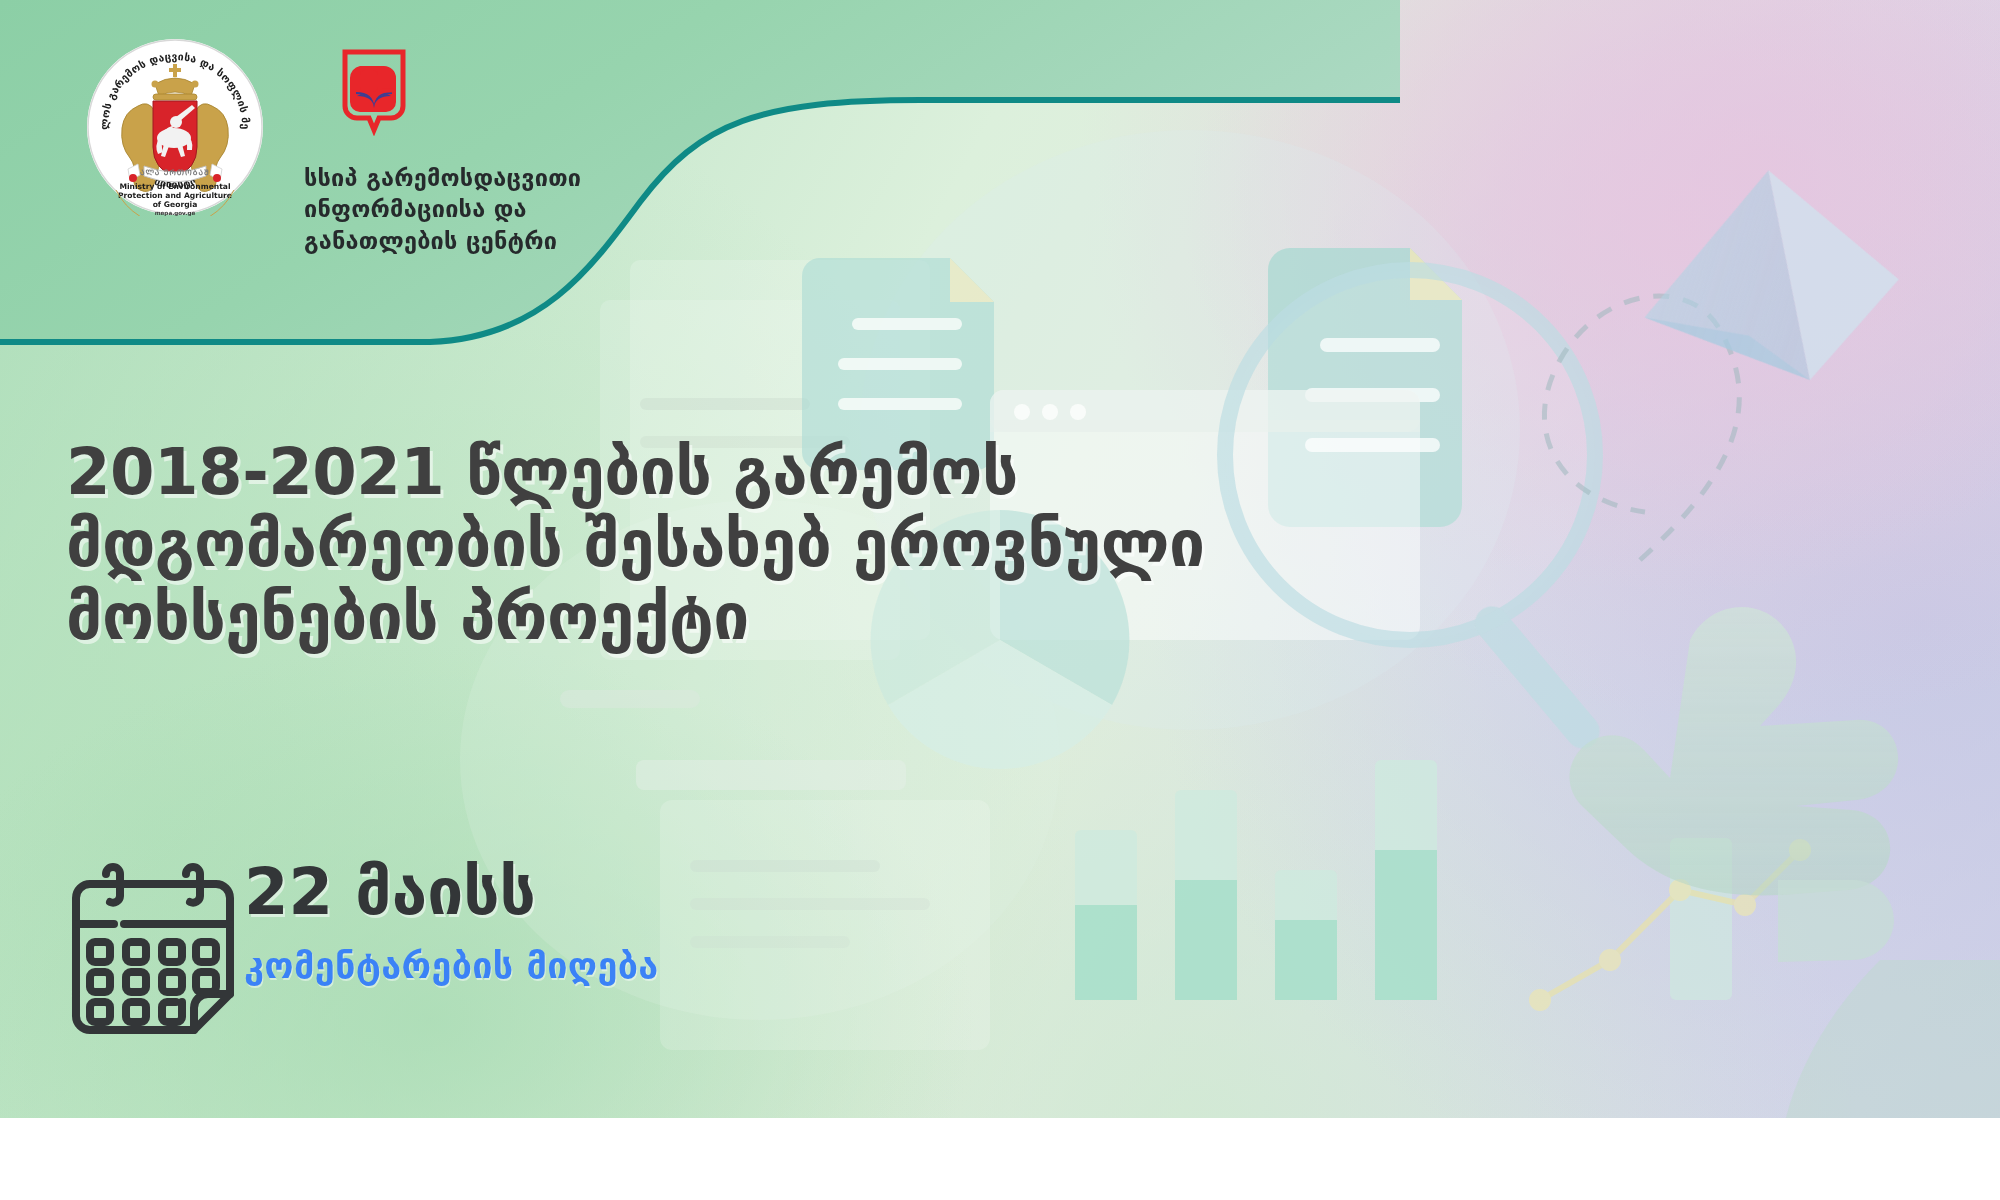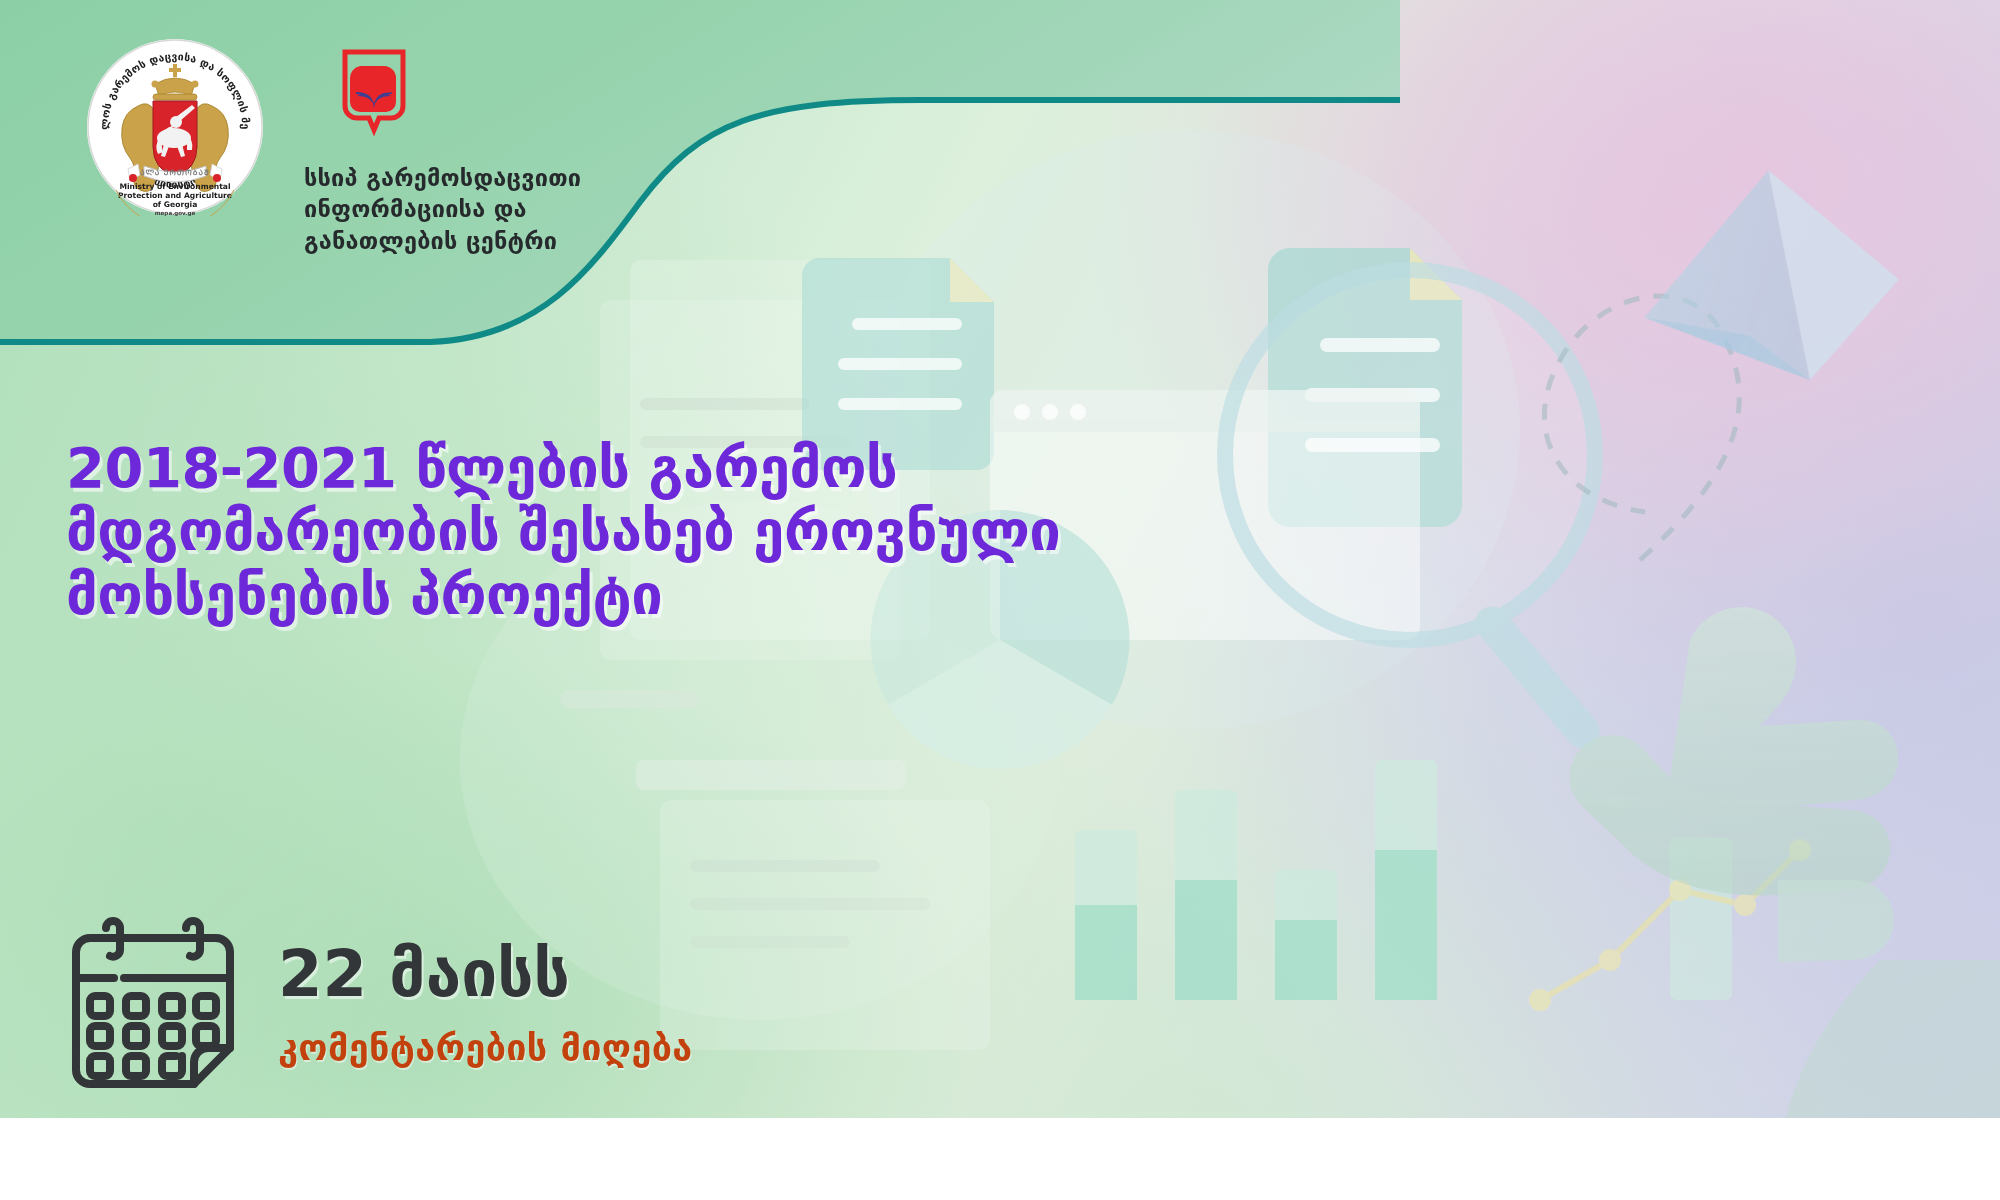--- a/index.html
+++ b/index.html
@@ -62,45 +62,45 @@
     line-height:1.34;
     letter-spacing:0.2px;
     color:#262a2c;
     white-space:pre-line;
   }
 
   
   .title {
     position:absolute; left:66px; top:436px;
     width:1830px;
-    font-size:56px;
+    font-size:64px;
     font-weight:800;
     line-height:1.13;
     letter-spacing:-0.5px;
-    color:#6d28d9;
+    color:#404040;
     text-shadow:3px 4px 0 rgba(255,255,255,0.55);
     white-space:pre-line;
   }
 
   
   .date-block {
-    position:absolute; left:62px; top:914px;
-    display:flex; align-items:center; gap:34px;
+    position:absolute; left:62px; top:860px;
+    display:flex; align-items:flex-start; 
   }
   .cal-icon { width:182px; height:185px; flex:none; }
   .cal-icon svg { display:block; }
   .date-texts { padding-bottom:6px; }
   .date-main {
     font-size:64px; font-weight:800; color:#333638;
     letter-spacing:0px; line-height:1.0;
     text-shadow:2px 3px 0 rgba(255,255,255,0.5);
   }
   .date-sub {
     margin-top:24px;
-    font-size:36px; font-weight:700; color:#c2410c;
+    font-size:36px; font-weight:700; color:#3b82f6;
     letter-spacing:0.3px; line-height:1.0;
     text-shadow:1px 2px 0 rgba(255,255,255,0.45);
   }
 
   
   .bottom-strip {
     position:absolute; left:0; bottom:0; width:2000px; height:82px;
     background:#ffffff;
   }
 </style>

